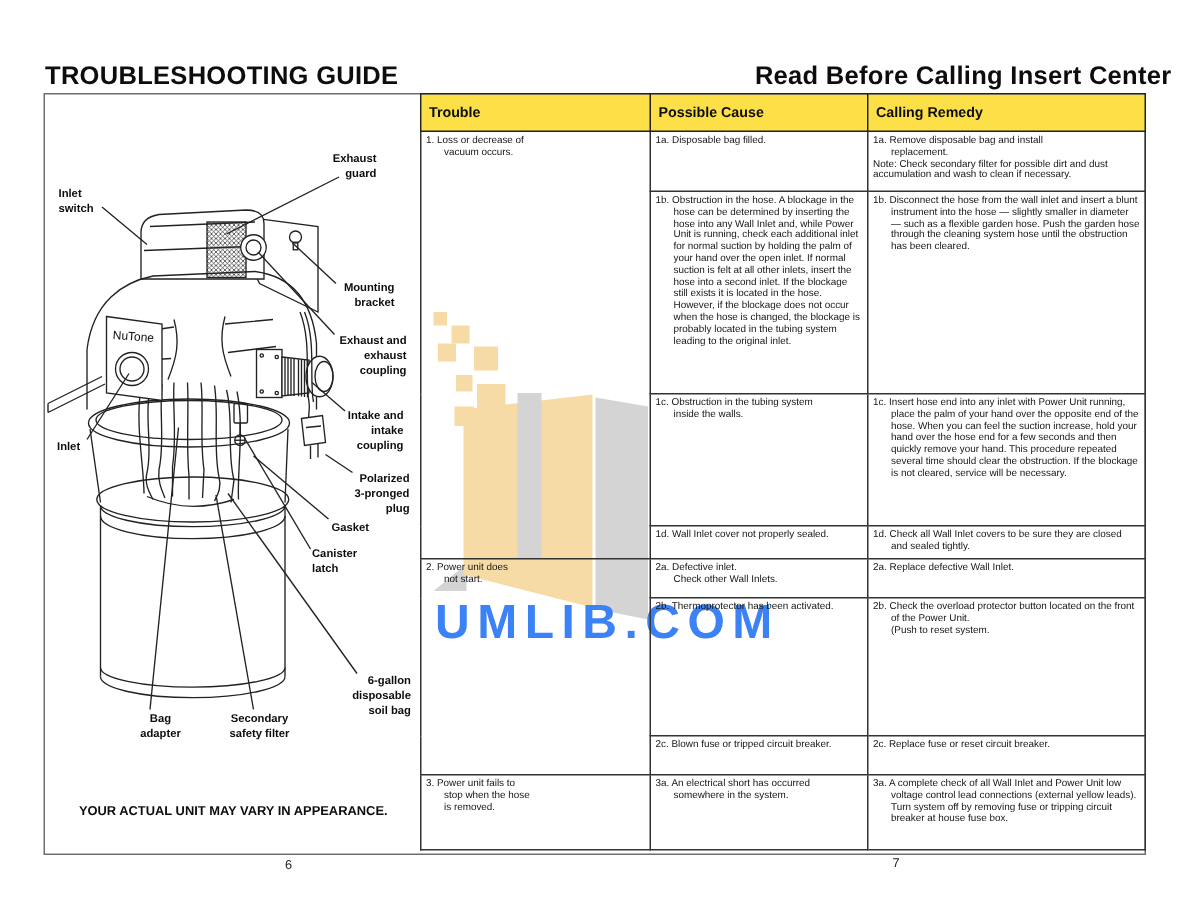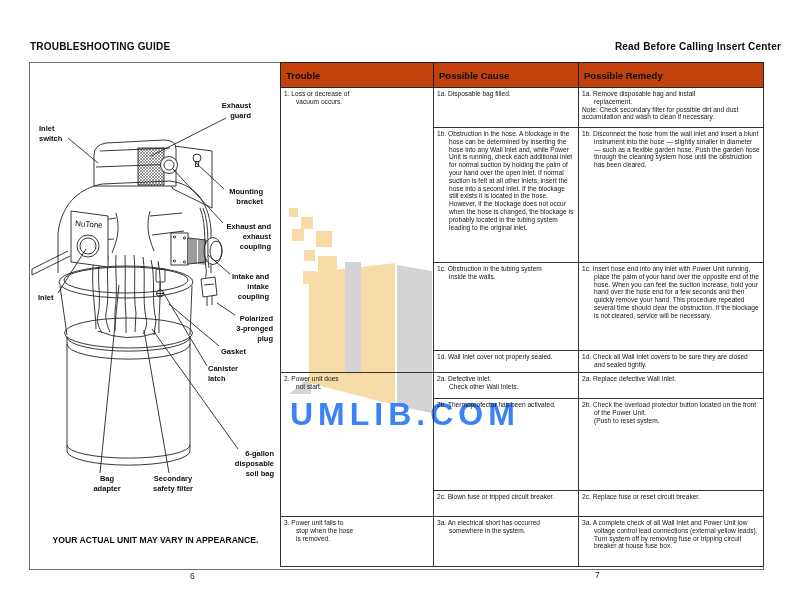--- a/index.html
+++ b/index.html
@@ -1,31 +1,31 @@
 <!DOCTYPE html>
 <html><head>
 <meta charset="utf-8">
 <style>
   html,body{margin:0;padding:0;background:#fff;}
   .page{position:relative;width:792px;height:612px;background:#ffffff;overflow:hidden;
         font-family:"Liberation Sans",sans-serif;color:#111;}
-  .title{position:absolute;top:41px;font-weight:bold;font-size:10px;letter-spacing:.2px;color:#0d0d0d;}
+  .title{position:absolute;top:41px;font-weight:bold;font-size:17px;letter-spacing:.2px;color:#0d0d0d;}
   .title-left{left:30px;}
   .title-right{right:11px;}
   .watermark{position:absolute;left:0;top:0;z-index:0;}
   .wm-text{position:absolute;left:290px;top:396px;font-size:32px;font-weight:bold;
            letter-spacing:5px;color:#3b82f6;z-index:0;}
   .outer-box{position:absolute;left:29px;top:62px;width:733px;height:506px;
              border:1px solid #6e6e6e;z-index:1;}
   .diagram{position:absolute;left:0;top:0;width:251px;height:504px;}
   .caption{position:absolute;left:0;top:472px;width:251px;text-align:center;
            font-weight:bold;font-size:8.6px;line-height:11.5px;color:#0d0d0d;}
   .tablewrap{position:absolute;left:250px;top:-1px;width:484px;height:507px;}
   table{border-collapse:collapse;table-layout:fixed;width:483px;background:transparent;}
-  th{background:#c2410c;font-size:9.5px;font-weight:bold;text-align:left;
+  th{background:#fde047;font-size:9.5px;font-weight:bold;text-align:left;
      padding:0 0 0 5px;height:24px;border:1px solid #222;vertical-align:middle;color:#0d0d0d;}
   td{border:1px solid #333;vertical-align:top;padding:2px 3px;font-size:6.6px;
      line-height:7.8px;color:#151515;background:transparent;}
   .para{white-space:pre-line;}
   .hang{padding-left:12px;text-indent:-12px;}
   .flush{padding-left:0;text-indent:0;}
   .pagenum{position:absolute;font-size:8.5px;color:#222;z-index:2;}
   .pagenum-left{left:190px;top:571px;}
   .pagenum-right{left:595px;top:570px;}
   svg .ln{stroke:#222;stroke-width:.9;fill:none;}
@@ -181,21 +181,21 @@
       <table>
         <colgroup>
             <col style="width:153px">
             <col style="width:145px">
             <col style="width:185px">
           </colgroup>
         <thead>
           <tr>
             <th>Trouble</th>
             <th>Possible Cause</th>
-            <th>Possible Remedy</th>
+            <th>Calling Remedy</th>
           </tr>
         </thead>
         <tbody>
             <tr style="height: 40px;">
               <td rowspan="4">
                 <div class="para hang">1. Loss or decrease of
 vacuum occurs.</div>
               </td>
               <td>
                 <div class="para hang">1a. Disposable bag filled.</div>

